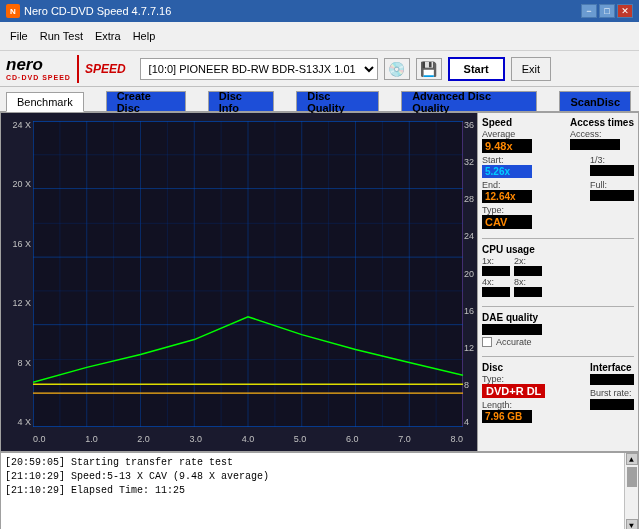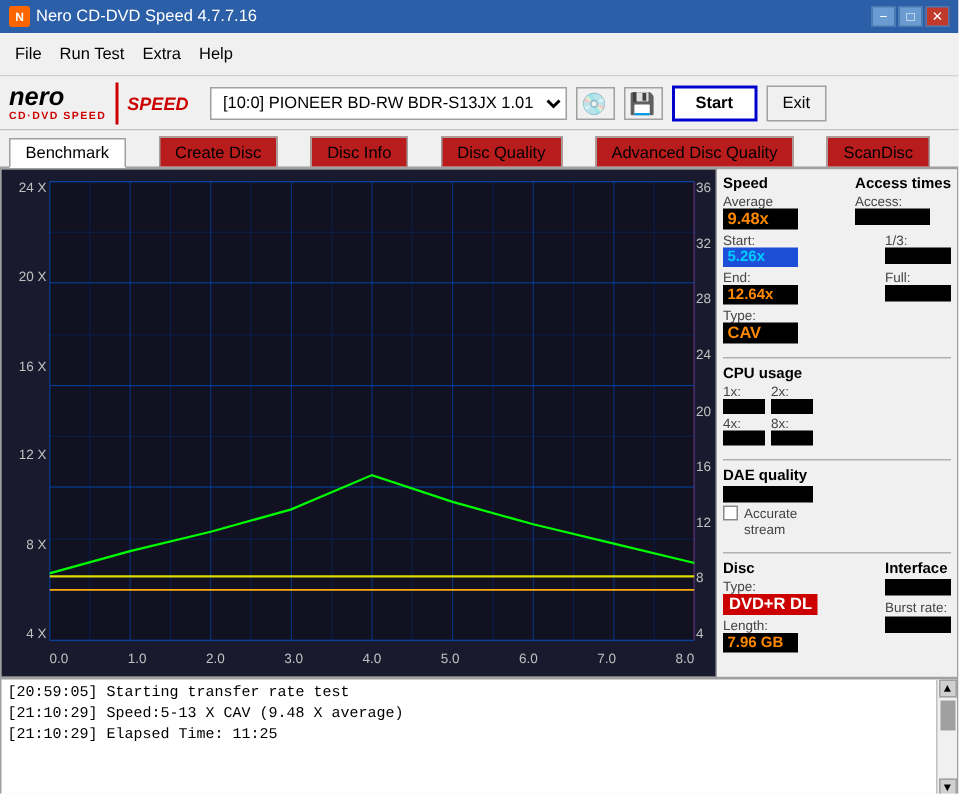--- a/index.html
+++ b/index.html
@@ -20,21 +20,21 @@
     
     .toolbar { background: #f0f0f0; height: 36px; display: flex; align-items: center; padding: 0 6px; gap: 6px; border-bottom: 1px solid #c0c0c0; }
     .logo-area { display: flex; align-items: center; margin-right: 8px; }
     .drive-select { height: 22px; background: white; border: 1px solid #a0a0a0; padding: 0 4px; font-size: 11px; min-width: 200px; }
     .toolbar-icon-btn { width: 26px; height: 22px; background: #f0f0f0; border: 1px solid #a0a0a0; cursor: pointer; display: flex; align-items: center; justify-content: center; font-size: 14px; }
     .btn-start { background: white; border: 2px solid #0000cc; padding: 2px 14px; font-size: 11px; font-weight: bold; cursor: pointer; height: 24px; color: #000; }
     .btn-exit { background: #f0f0f0; border: 1px solid #a0a0a0; padding: 2px 10px; font-size: 11px; cursor: pointer; height: 24px; }
     
     
     .tabs { background: #f0f0f0; display: flex; align-items: flex-end; padding: 0 6px; padding-top: 4px; border-bottom: 1px solid #a0a0a0; gap: 20px; }
-    .tab { padding: 3px 10px; font-size: 11px; border: 1px solid #a0a0a0; border-bottom: none; background: #b91c1c; cursor: pointer; margin-right: 2px; height: 20px; display: flex; align-items: center; }
+    .tab { padding: 3px 10px; font-size: 11px; border: 1px solid #a0a0a0; border-bottom: none; background: #1d4ed8; cursor: pointer; margin-right: 2px; height: 20px; display: flex; align-items: center; font-weight: bold; }
     .tab.active { background: white; font-weight: normal; position: relative; bottom: -1px; z-index: 1; border-bottom: 1px solid white; }
     
     
     .main-content { display: flex; height: 340px; background: white; border: 1px solid #a0a0a0; margin: 0; }
     
     
     .chart-area { flex: 1; background: #1a1a2e; position: relative; overflow: hidden; border-right: 1px solid #a0a0a0; }
     
     
     .y-axis-left { position: absolute; left: 0; top: 8px; bottom: 24px; width: 32px; display: flex; flex-direction: column; justify-content: space-between; align-items: flex-end; padding-right: 2px; }
@@ -278,23 +278,20 @@
 
     <div class="side-divider"></div>
 
     <div class="side-section">
       <div class="side-label">DAE quality</div>
       <div style="width:60px;height:11px;background:#000;display:block;margin-top:1px;"></div>
       <div class="checkbox-row">
         <div class="checkbox-small"></div>
         <span class="side-sub-label">Accurate</span>
       </div>
-      <div style="margin-left:14px;">
-        <span class="side-sub-label">stream</span>
-      </div>
     </div>
 
     <div class="side-divider"></div>
 
     <div class="side-section">
       <div style="display:flex;justify-content:space-between;">
         <div>
           <div class="side-label">Disc</div>
           <div class="side-sub-label">Type:</div>
           <div class="disc-type-badge">DVD+R DL</div>

